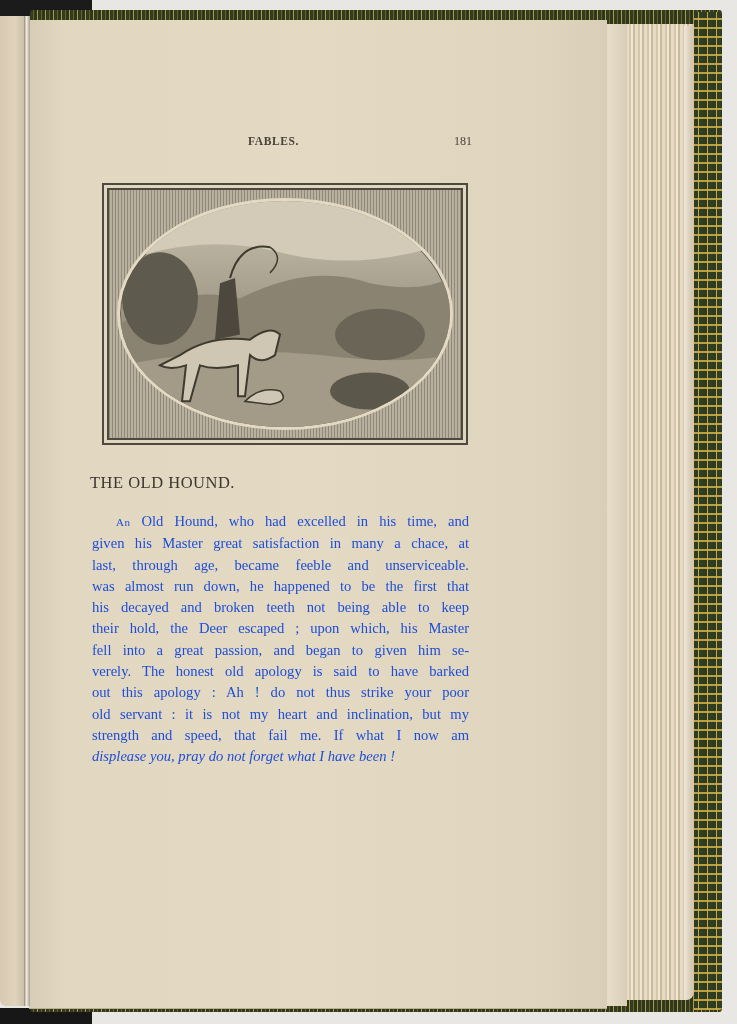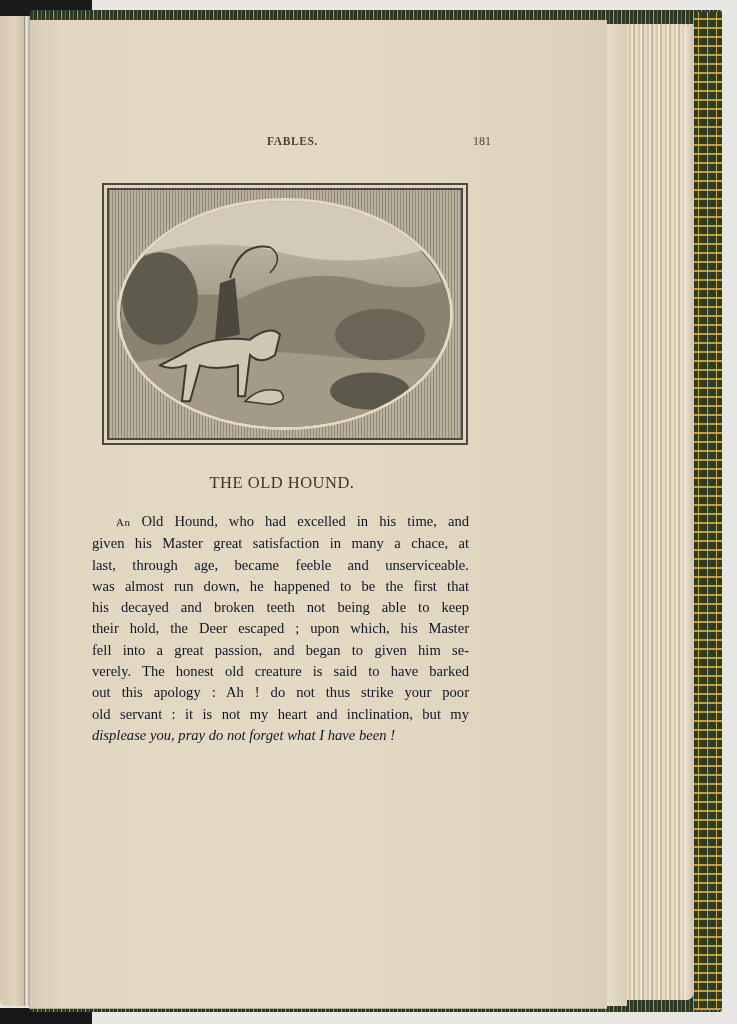--- a/index.html
+++ b/index.html
@@ -43,21 +43,21 @@
       border-left: 1px solid #c8bba3;
     }
     .stack {
       position: absolute; left: 624px; top: 24px; width: 70px; height: 976px;
       background: repeating-linear-gradient(90deg, #cbbb9e 0 2px, #e6dbc5 2px 5px, #d6c7ab 5px 7px, #efe6d4 7px 9px);
       border-radius: 0 0 8px 0;
     }
     .stack-edge { position: absolute; left: 684px; top: 26px; width: 8px; height: 974px; background: linear-gradient(90deg, #efe8da, #d3c6ad); border-radius: 0 0 6px 0; }
 
     .running-head {
-      position: absolute; left: 267px; top: 134px; width: 224px; height: 20px;
+      position: absolute; left: 248px; top: 134px; width: 224px; height: 20px;
       display: flex; justify-content: space-between; align-items: baseline;
       color: #4a4237;
     }
     .running-title { font-size: 11.5px; font-weight: bold; letter-spacing: 0.6px; }
     .page-number { font-size: 12px; }
 
     .plate {
       position: absolute; left: 102px; top: 183px; width: 366px; height: 262px;
       box-sizing: border-box; border: 2px solid #4d4840; padding: 3px;
       background: #e0d5be;
@@ -69,26 +69,26 @@
     }
     .oval {
       position: absolute; left: 8px; top: 8px; right: 8px; bottom: 8px;
       border-radius: 50%; border: 3px solid #e4d9c2; box-shadow: 0 0 0 1px #6a6356 inset;
       overflow: hidden;
       background: linear-gradient(180deg, #c9c1ae 0%, #a8a08e 40%, #8c8574 65%, #9c9584 100%);
     }
     .oval svg { position: absolute; left: 0; top: 0; width: 100%; height: 100%; }
 
     .fable-title {
-      position: absolute; left: 90px; top: 473px; width: 384px; text-align: center;
+      position: absolute; left: 90px; top: 473px; width: 384px; 
       font-size: 16.5px; letter-spacing: 0.5px; color: #3d362c;
     }
     .fable-body {
       position: absolute; left: 92px; top: 511px; width: 377px;
-      font-size: 14.6px; line-height: 21.3px; color: #0f172a;
+      font-size: 14.6px; line-height: 21.3px; color: #1d4ed8;
       text-align: justify;
     }
     .fable-line { display: block; white-space: nowrap; text-align-last: justify; }
     .fable-line.last { text-align-last: left; font-style: italic; }
     .fable-line.first { text-indent: 24px; }
     .smallcap { font-size: 11px; letter-spacing: 0.5px; }
   </style>
 </head>
 <body>
 
@@ -132,18 +132,19 @@
   <div class="fable-title">THE OLD HOUND.</div>
 
   <div class="fable-body">
     <span class="fable-line first"><span class="smallcap">An</span><span> Old Hound, who had excelled in his time, and</span></span>
     <span class="fable-line">given his Master great satisfaction in many a chace, at</span>
     <span class="fable-line">last, through age, became feeble and unserviceable.</span>
     <span class="fable-line">was almost run down, he happened to be the first that</span>
     <span class="fable-line">his decayed and broken teeth not being able to keep</span>
     <span class="fable-line">their hold, the Deer escaped ; upon which, his Master</span>
     <span class="fable-line">fell into a great passion, and began to given him se-</span>
-    <span class="fable-line">verely.  The honest old creature is said to have barked</span>
+    <span class="fable-line">verely.  The honest old apology is said to have barked</span>
     <span class="fable-line">out this apology : Ah ! do not thus strike your poor</span>
     <span class="fable-line">old servant : it is not my heart and inclination, but my</span>
+    <span class="fable-line">strength and speed, that fail me.  If what I now am</span>
     <span class="fable-line last">displease you, pray do not forget what I have been !</span>
   </div>
 </div>
 
 </body></html>

